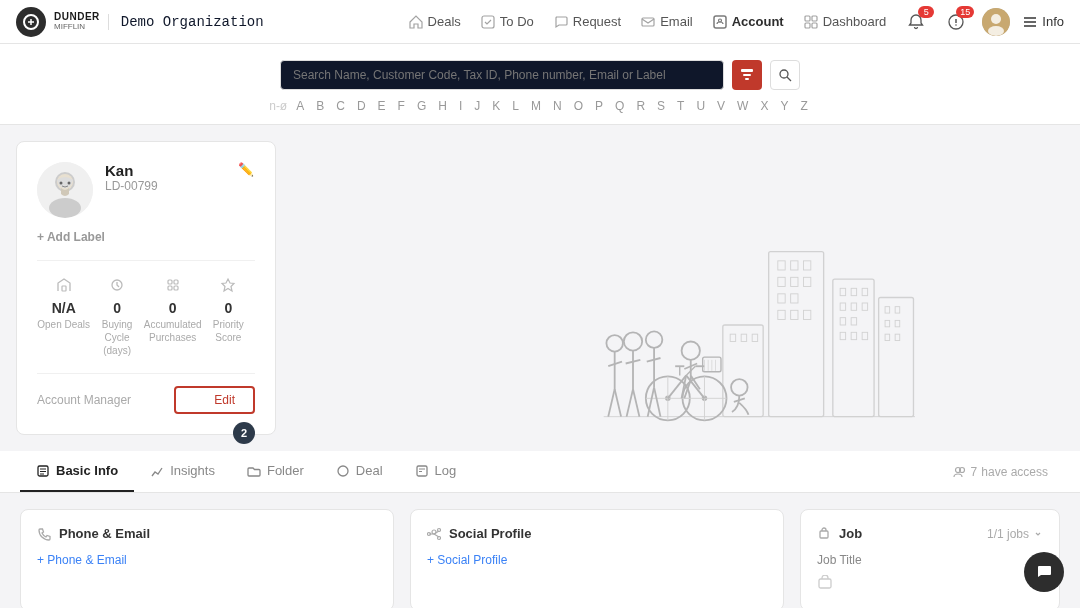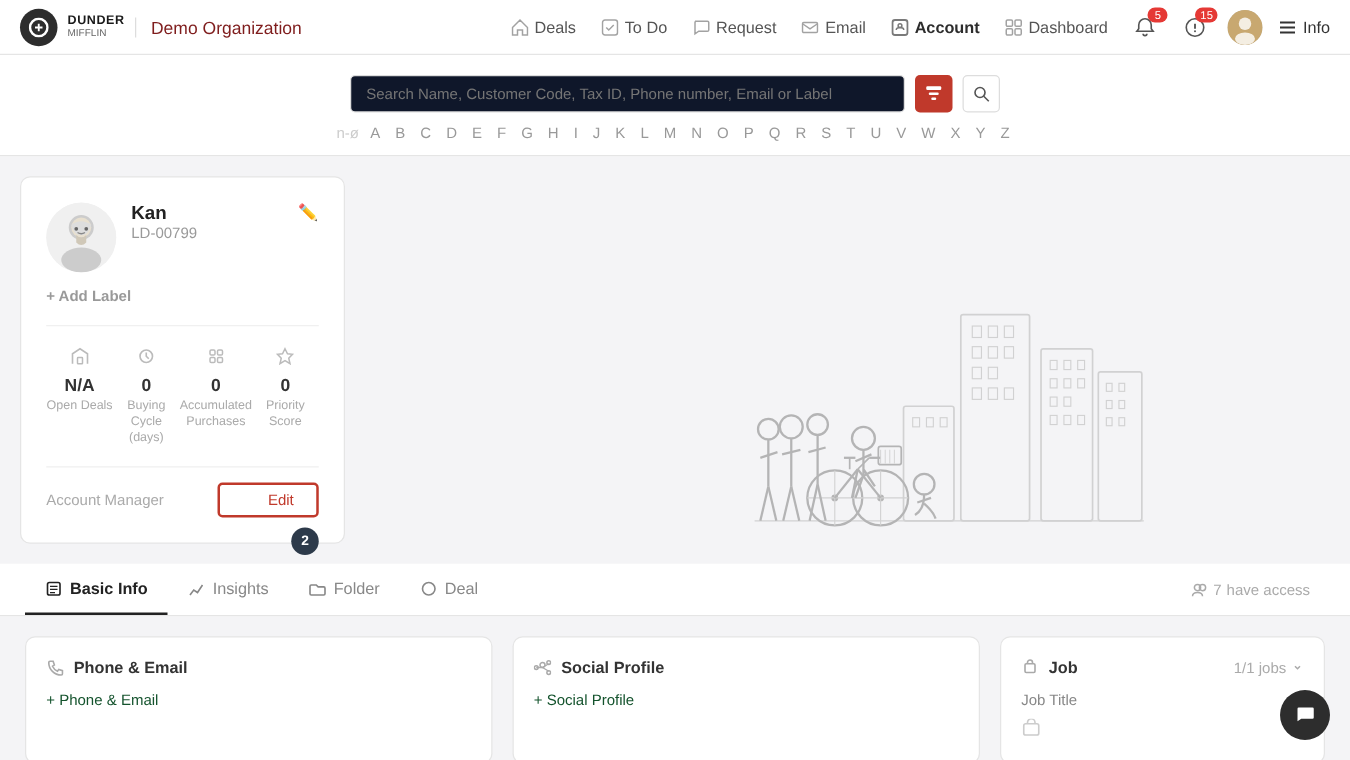--- a/index.html
+++ b/index.html
@@ -5,21 +5,21 @@
     * { box-sizing: border-box; margin: 0; padding: 0; }
     body { font-family: -apple-system, BlinkMacSystemFont, 'Segoe UI', sans-serif; background: #f4f4f6; font-size: 13px; color: #333; width: 1080px; height: 608px; overflow: hidden; }
 
     
     .top-nav { background: #fff; height: 44px; display: flex; align-items: center; padding: 0 16px; border-bottom: 1px solid #e5e5e5; gap: 0; }
     .nav-logo { display: flex; align-items: center; gap: 8px; margin-right: 24px; }
     .logo-circle { width: 30px; height: 30px; background: #2d2d2d; border-radius: 50%; display: flex; align-items: center; justify-content: center; color: #fff; font-size: 11px; font-weight: bold; }
     .logo-text { display: flex; flex-direction: column; }
     .logo-brand { font-weight: 800; font-size: 10px; letter-spacing: 0.5px; color: #1a1a1a; line-height: 1; }
     .logo-sub { font-size: 8px; color: #666; }
-    .org-name { font-size: 14px; color: #7f1d1d; font-weight: 500; border-left: 1px solid #ddd; padding-left: 12px; }
+    .org-name { font-size: 14px; color: #0f172a; font-weight: 500; border-left: 1px solid #ddd; padding-left: 12px; font-family: Liberation Mono, monospace; }
     .nav-spacer { flex: 1; }
     .nav-items { display: flex; align-items: center; gap: 20px; }
     .nav-item { display: flex; align-items: center; gap: 5px; font-size: 13px; color: #555; cursor: pointer; text-decoration: none; }
     .nav-item.active { color: #2d2d2d; font-weight: 600; }
     .nav-item svg { opacity: 0.6; }
     .nav-actions { display: flex; align-items: center; gap: 12px; margin-left: 16px; }
     .nav-icon-btn { position: relative; width: 28px; height: 28px; display: flex; align-items: center; justify-content: center; cursor: pointer; }
     .badge { position: absolute; top: -2px; right: -4px; background: #e53935; color: #fff; font-size: 9px; border-radius: 10px; padding: 1px 4px; min-width: 16px; text-align: center; }
     .avatar-img { width: 28px; height: 28px; border-radius: 50%; background: #c0b090; display: flex; align-items: center; justify-content: center; color: #fff; font-size: 11px; overflow: hidden; }
     .menu-btn { display: flex; align-items: center; gap: 4px; font-size: 13px; color: #333; cursor: pointer; }
@@ -66,21 +66,21 @@
     .tab-item { padding: 12px 16px; font-size: 13px; color: #888; cursor: pointer; border-bottom: 2px solid transparent; display: flex; align-items: center; gap: 6px; }
     .tab-item.active { color: #222; font-weight: 600; border-bottom: 2px solid #222; }
     .tab-spacer { flex: 1; }
     .access-info { font-size: 12px; color: #aaa; display: flex; align-items: center; gap: 4px; padding: 12px; }
 
     
     .content-body { padding: 16px 20px; display: flex; gap: 16px; }
     .info-card { background: #fff; border-radius: 8px; border: 1px solid #e5e5e5; padding: 16px; flex: 1; }
     .info-card-header { display: flex; align-items: center; gap: 8px; font-size: 13px; font-weight: 600; color: #333; margin-bottom: 12px; }
     .info-card-header svg { color: #aaa; }
-    .add-link { font-size: 12px; color: #14532d; cursor: pointer; display: flex; align-items: flex-end; gap: 4px; }
+    .add-link { font-size: 12px; color: #3b82f6; cursor: pointer; display: flex; align-items: flex-end; gap: 4px; }
     .job-card { background: #fff; border-radius: 8px; border: 1px solid #e5e5e5; padding: 16px; width: 260px; }
     .job-header { display: flex; align-items: center; justify-content: space-between; margin-bottom: 12px; }
     .job-title-label { font-size: 12px; color: #888; margin-bottom: 8px; }
     .job-count { font-size: 12px; color: #aaa; display: flex; align-items: center; gap: 4px; }
 
     
     .chat-fab { position: fixed; bottom: 16px; right: 16px; width: 40px; height: 40px; background: #2d2d2d; border-radius: 50%; display: flex; align-items: center; justify-content: center; cursor: pointer; }
 
     
     .illustration-svg { max-height: 220px; opacity: 0.85; }
@@ -433,20 +433,28 @@
             <path d="M2 4h4l1.5 1.5H12a1 1 0 011 1V11a1 1 0 01-1 1H2a1 1 0 01-1-1V5a1 1 0 011-1z" stroke="#888" stroke-width="1.3"></path>
           </svg>
         <span>Folder</span>
       </div>
       <div class="tab-item">
         <svg width="14" height="14" viewBox="0 0 14 14" fill="none">
             <circle cx="7" cy="7" r="5" stroke="#888" stroke-width="1.3"></circle>
           </svg>
         <span>Deal</span>
       </div>
+      <div class="tab-item">
+        <svg width="14" height="14" viewBox="0 0 14 14" fill="none">
+            <rect x="2" y="2" width="10" height="10" rx="1.5" stroke="#888" stroke-width="1.3"></rect>
+            <line x1="4" y1="5" x2="10" y2="5" stroke="#888" stroke-width="1"></line>
+            <line x1="4" y1="7.5" x2="7" y2="7.5" stroke="#888" stroke-width="1"></line>
+          </svg>
+        <span>Log</span>
+      </div>
       <div class="tab-spacer"></div>
       <div class="access-info">
         <svg width="14" height="14" viewBox="0 0 14 14" fill="none">
             <circle cx="5" cy="5" r="2.5" stroke="#aaa" stroke-width="1.2"></circle>
             <circle cx="9" cy="5" r="2.5" stroke="#aaa" stroke-width="1.2"></circle>
             <path d="M1 12c0-2 2-3 4-3s4 1 4 3" stroke="#aaa" stroke-width="1.2"></path>
           </svg>
         <span>7</span>
         <span>have access</span>
       </div>

